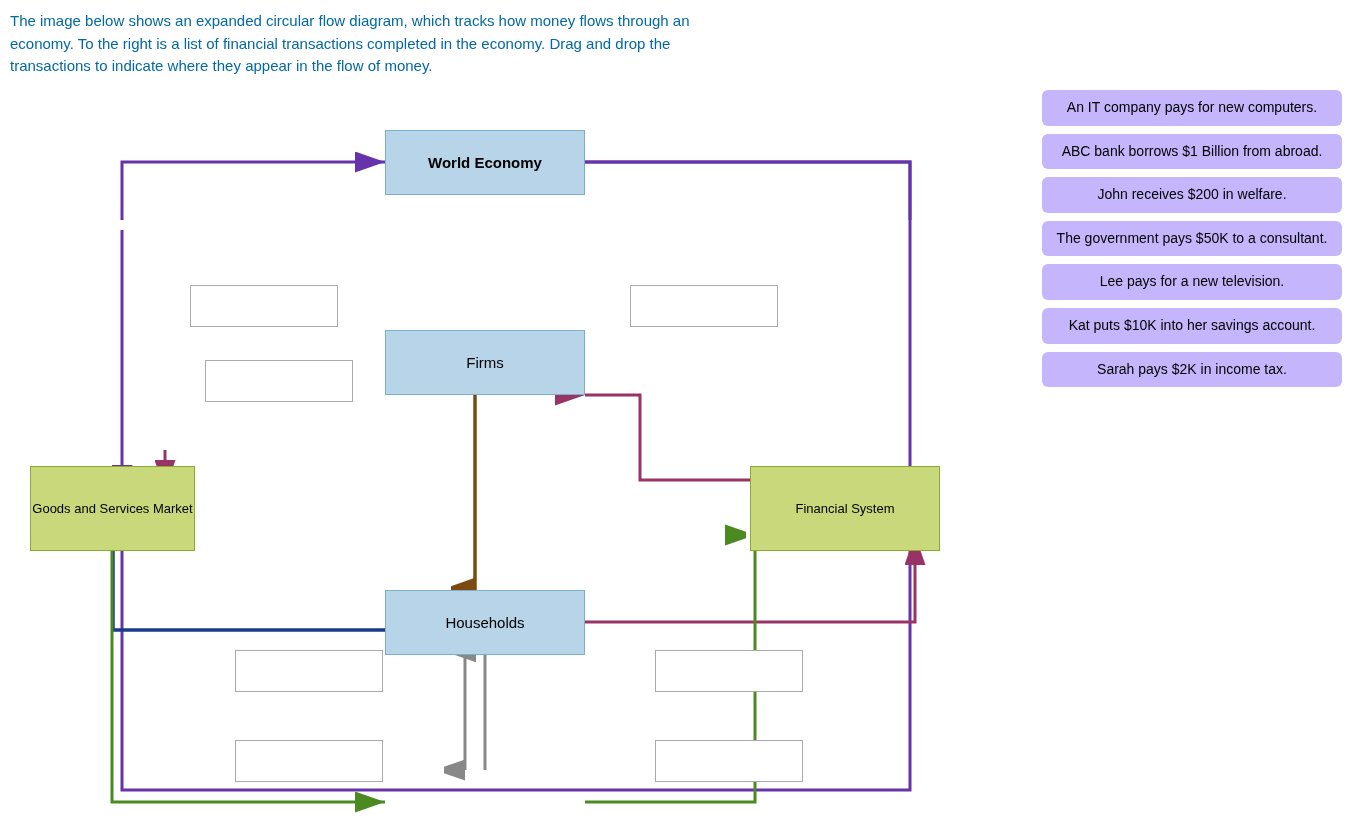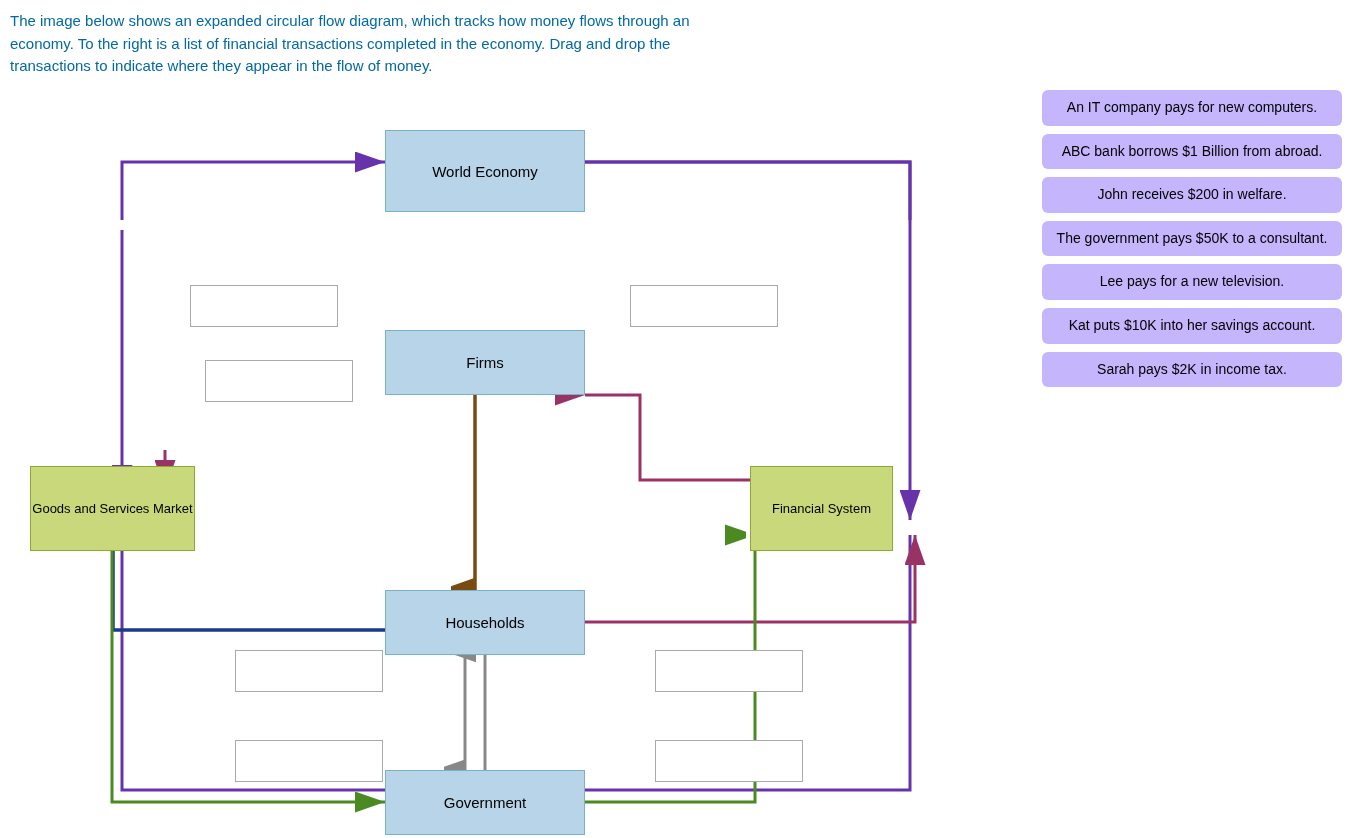--- a/index.html
+++ b/index.html
@@ -165,36 +165,33 @@
 
     <path d="M 465,305 L 465,500" stroke="#7a4a10" stroke-width="3.5" fill="none" marker-end="url(#arrow-brown-down)"></path>
 
     <path d="M 150,445 L 150,400" stroke="#4a8a20" stroke-width="3" fill="none" marker-end="url(#arrow-green-up)"></path>
 
     <path d="M 133,445 L 133,400" stroke="#1a3a8a" stroke-width="3" fill="none" marker-end="url(#arrow-blue-up)"></path>
 
     <path d="M 155,360 L 155,400" stroke="#993366" stroke-width="3" fill="none" marker-end="url(#arrow-maroon)"></path>
   </svg>
 
-  <div class="node node-blue" style="left:375px;top:40px;width:200px;height:82px;">
+  <div class="node node-blue" style="left:375px;top:40px;width:200px;height:65px;font-weight:bold;">
     <span>World Economy</span>
   </div>
   <div class="node node-blue" style="left:375px;top:240px;width:200px;height:65px;text-align:right;">
     <span>Firms</span>
   </div>
   <div class="node node-blue" style="left:375px;top:500px;width:200px;height:65px;">
     <span>Households</span>
   </div>
-  <div class="node node-blue" style="left:375px;top:680px;width:200px;height:65px;">
-    <span>Government</span>
-  </div>
   <div class="node node-green" style="left:20px;top:360px;width:165px;height:85px;">
     <span style="font-size:13px;">Goods and Services Market</span>
   </div>
-  <div class="node node-green" style="left:740px;top:360px;width:143px;height:85px;">
+  <div class="node node-green" style="left:740px;top:360px;width:190px;height:85px;">
     <span style="font-size:13px;">Financial System</span>
   </div>
 
   <div class="drop-box" style="left:180px;top:195px;"></div>
   <div class="drop-box" style="left:620px;top:195px;"></div>
 
   <div class="drop-box" style="left:195px;top:270px;"></div>
 
   <div class="drop-box" style="left:225px;top:560px;"></div>
   <div class="drop-box" style="left:225px;top:650px;"></div>

